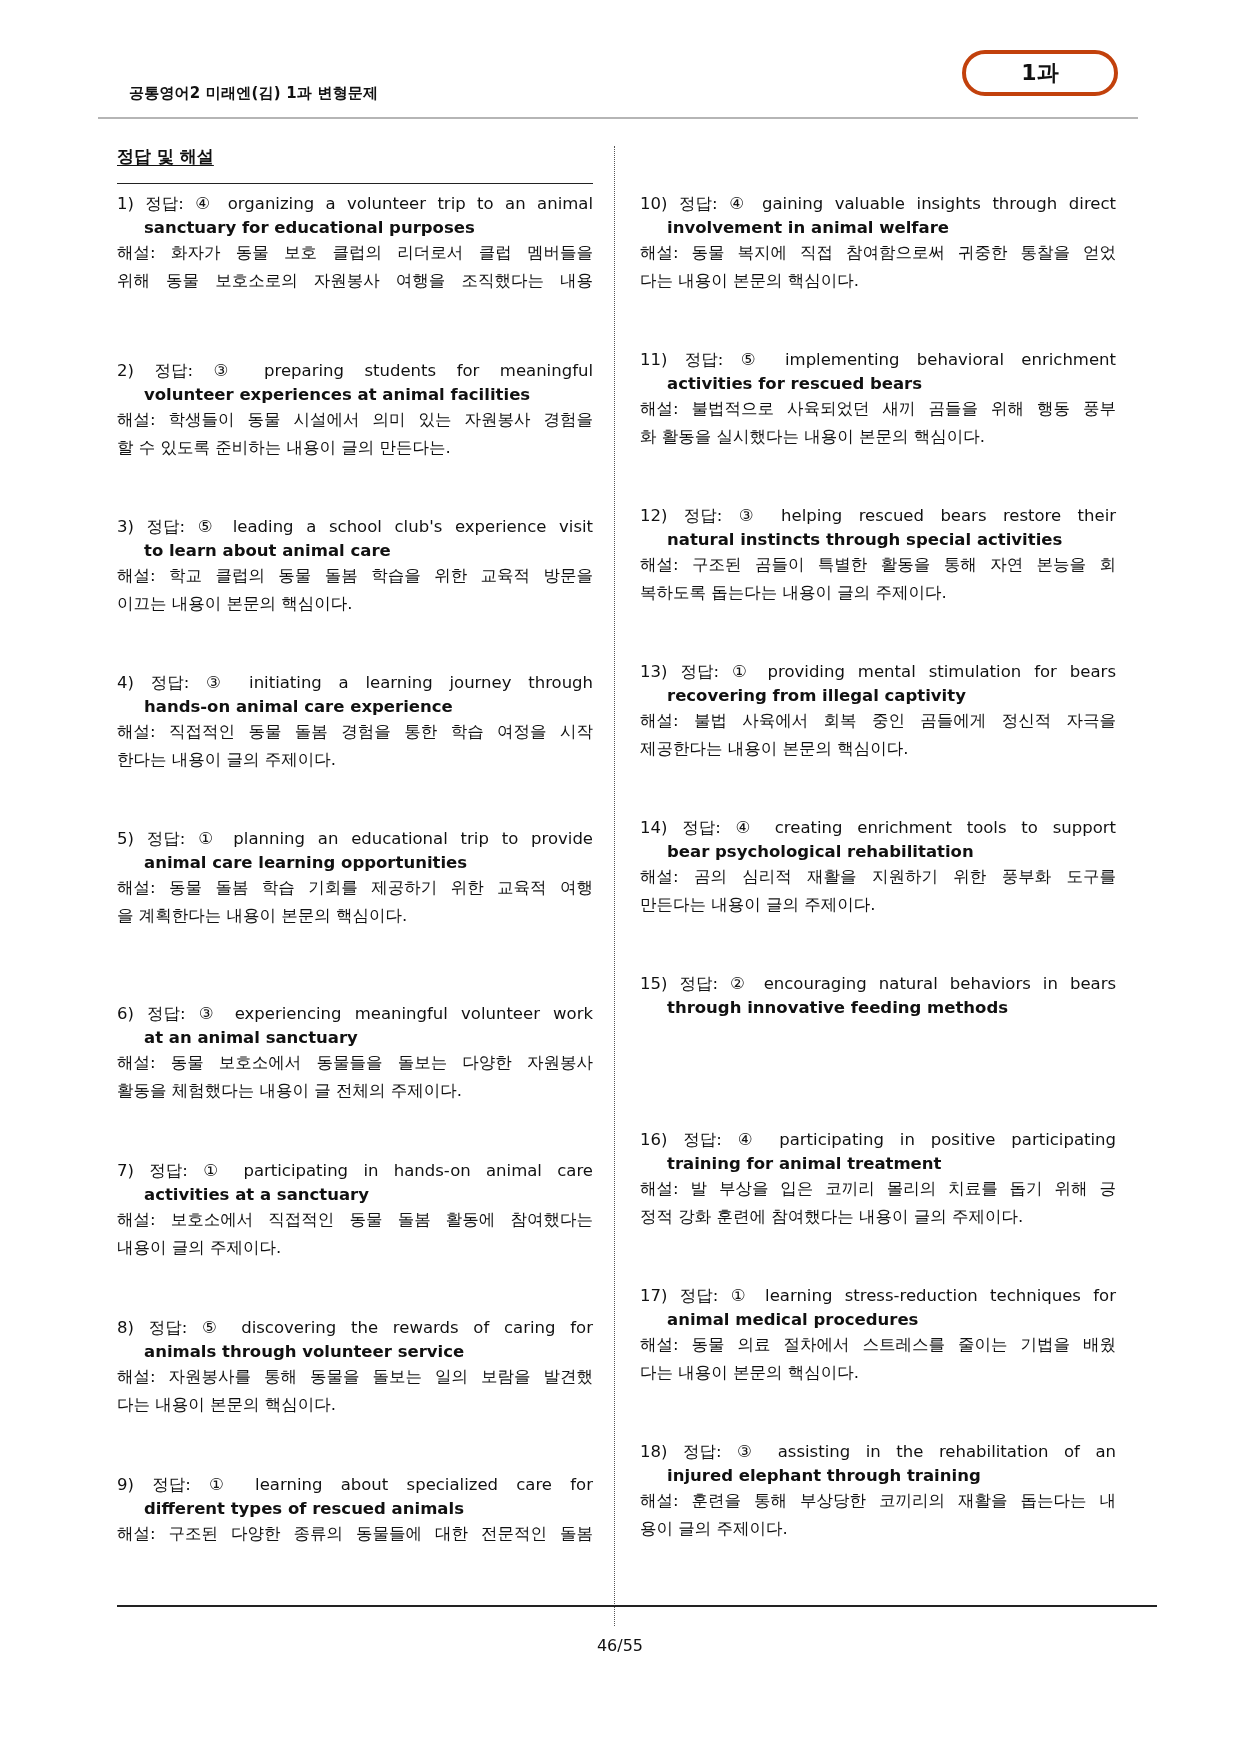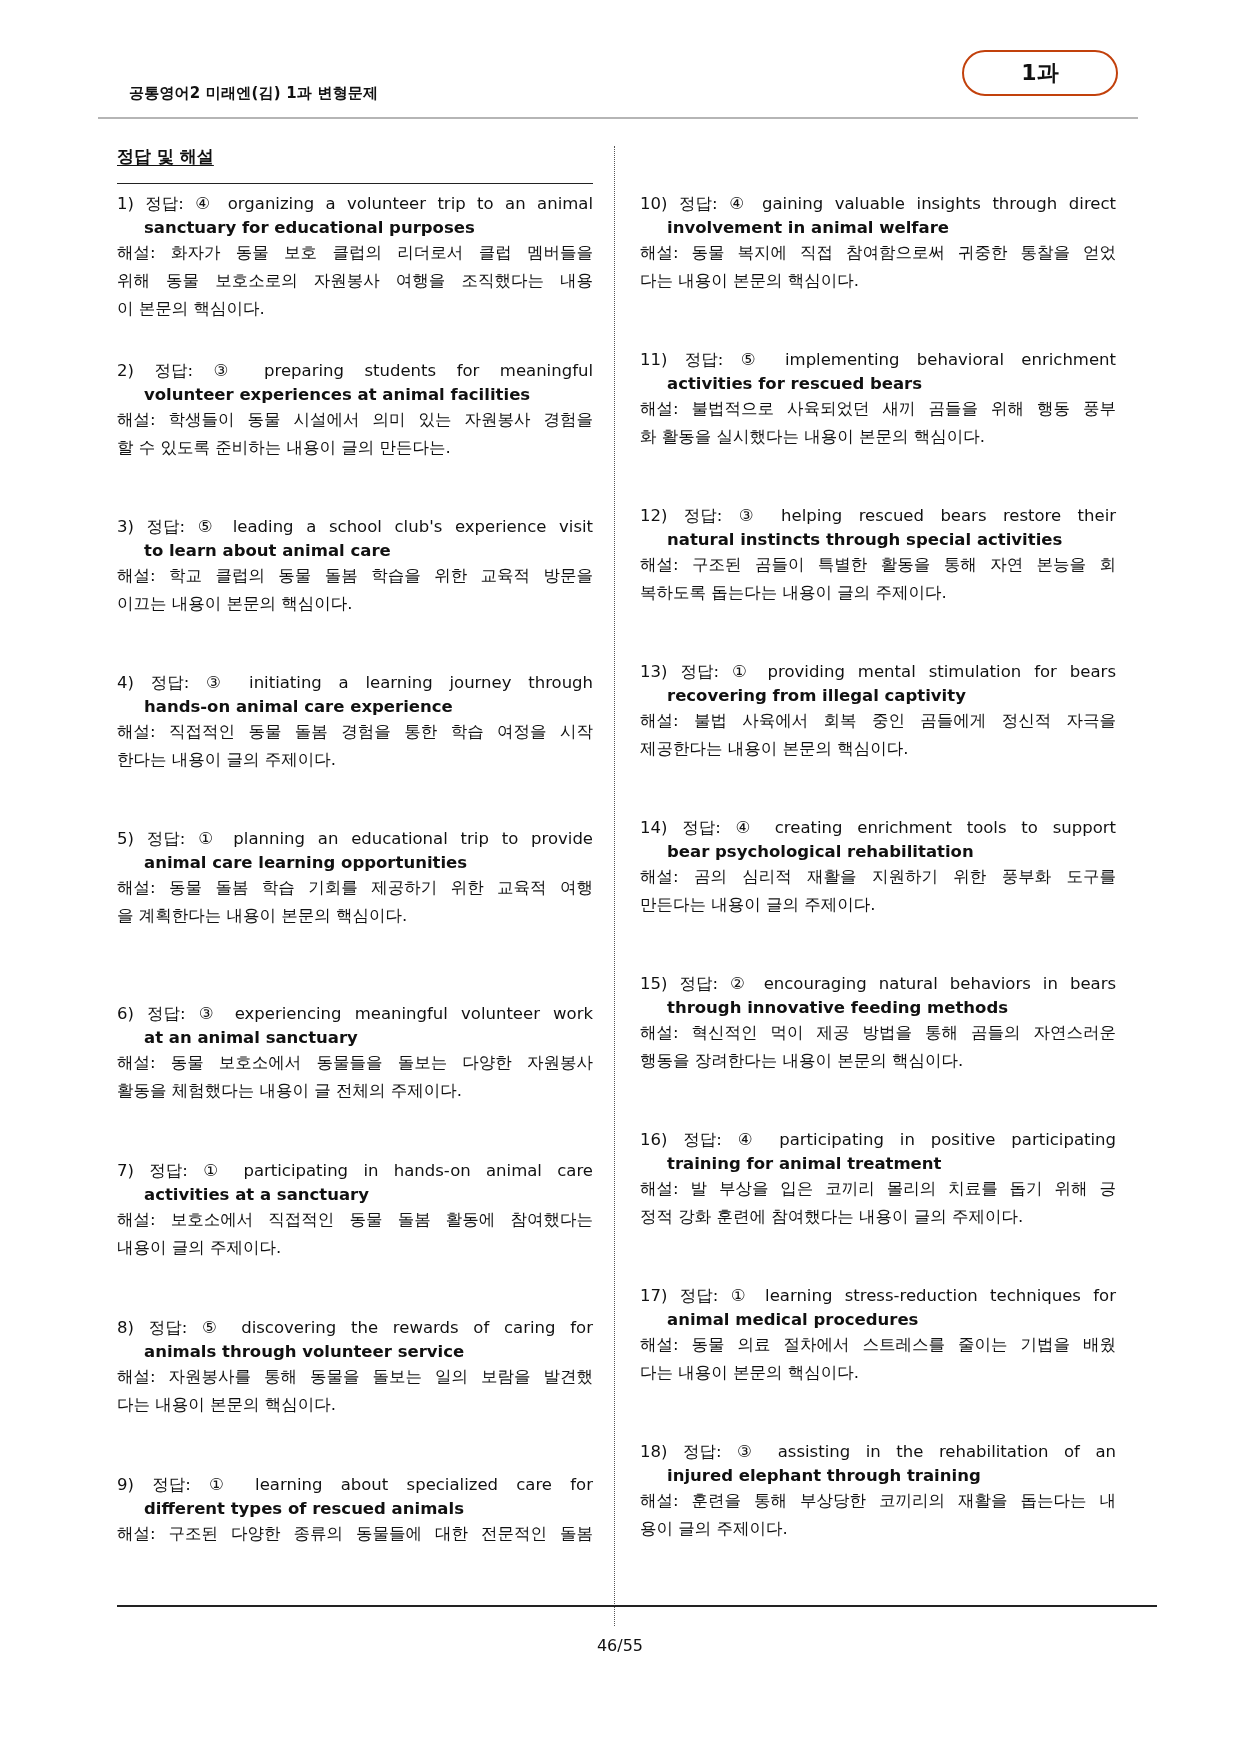--- a/index.html
+++ b/index.html
@@ -1,19 +1,19 @@
 <!DOCTYPE html>
 <html><head>
 <meta charset="utf-8">
 <style>
   html, body { margin: 0; padding: 0; background: #ffffff; }
   body { width: 1240px; height: 1752px; position: relative; overflow: hidden;
          font-family: "DejaVu Sans", "Liberation Sans", sans-serif; color: #111; }
   .header-title { position: absolute; left: 129px; top: 84px; font-size: 15px; font-weight: bold; letter-spacing: 0.2px; }
-  .chapter-badge { position: absolute; left: 962px; top: 50px; width: 156px; height: 46px; border: 2px solid #c2410c;
+  .chapter-badge { position: absolute; left: 962px; top: 50px; width: 156px; height: 46px; border: 4px solid #c2410c;
                    border-radius: 26px; display: flex; align-items: center; justify-content: center;
                    font-size: 22px; font-weight: bold; box-sizing: border-box; }
   .header-rule { position: absolute; left: 98px; top: 117px; width: 1040px; height: 2px; background: #b5b5b5; }
   .section-title { position: absolute; left: 117px; top: 145px; font-size: 17px; font-weight: bold; text-decoration: underline; text-underline-offset: 3px; }
   .section-rule { position: absolute; left: 117px; top: 183px; width: 476px; height: 1px; background: #222; }
   .col-divider { position: absolute; left: 614px; top: 146px; height: 1480px; border-left: 1px dotted #555; }
   .bottom-rule { position: absolute; left: 117px; top: 1605px; width: 1040px; height: 2px; background: #222; }
   .page-num { position: absolute; left: 0; width: 1240px; top: 1636px; text-align: center; font-size: 16px; }
   .col { position: absolute; width: 476px; }
   .col-left { left: 117px; top: 192px; }
@@ -36,21 +36,20 @@
 <div class="col-divider"></div>
 
 <div class="col col-left">
 
   <div class="item" style="top:0px">
     <div class="answer"><span>1)</span> <span>정답:</span> <span>④</span> <span>organizing a volunteer trip to an animal</span></div>
     <div class="answer-cont">sanctuary for educational purposes</div>
     <div class="explain">
         <div class="answer">해설: 화자가 동물 보호 클럽의 리더로서 클럽 멤버들을</div>
         <div class="answer">위해 동물 보호소로의 자원봉사 여행을 조직했다는 내용</div>
-        <div class="last">이 본문의 핵심이다.</div>
       </div>
   </div>
   <div class="item" style="top:167px">
     <div class="answer"><span>2)</span> <span>정답:</span> <span>③</span> <span>preparing students for meaningful</span></div>
     <div class="answer-cont">volunteer experiences at animal facilities</div>
     <div class="explain">
         <div class="answer">해설: 학생들이 동물 시설에서 의미 있는 자원봉사 경험을</div>
         <div class="last">할 수 있도록 준비하는 내용이 글의 만든다는.</div>
       </div>
   </div>
@@ -149,24 +148,20 @@
     <div class="answer"><span>14)</span> <span>정답:</span> <span>④</span> <span>creating enrichment tools to support</span></div>
     <div class="answer-cont">bear psychological rehabilitation</div>
     <div class="explain">
         <div class="answer">해설: 곰의 심리적 재활을 지원하기 위한 풍부화 도구를</div>
         <div class="last">만든다는 내용이 글의 주제이다.</div>
       </div>
   </div>
   <div class="item" style="top:780px">
     <div class="answer"><span>15)</span> <span>정답:</span> <span>②</span> <span>encouraging natural behaviors in bears</span></div>
     <div class="answer-cont">through innovative feeding methods</div>
-    <div class="explain">
-        <div class="answer">해설: 혁신적인 먹이 제공 방법을 통해 곰들의 자연스러운</div>
-        <div class="last">행동을 장려한다는 내용이 본문의 핵심이다.</div>
-      </div>
   </div>
   <div class="item" style="top:936px">
     <div class="answer"><span>16)</span> <span>정답:</span> <span>④</span> <span>participating in positive participating</span></div>
     <div class="answer-cont">training for animal treatment</div>
     <div class="explain">
         <div class="answer">해설: 발 부상을 입은 코끼리 몰리의 치료를 돕기 위해 긍</div>
         <div class="last">정적 강화 훈련에 참여했다는 내용이 글의 주제이다.</div>
       </div>
   </div>
   <div class="item" style="top:1092px">

